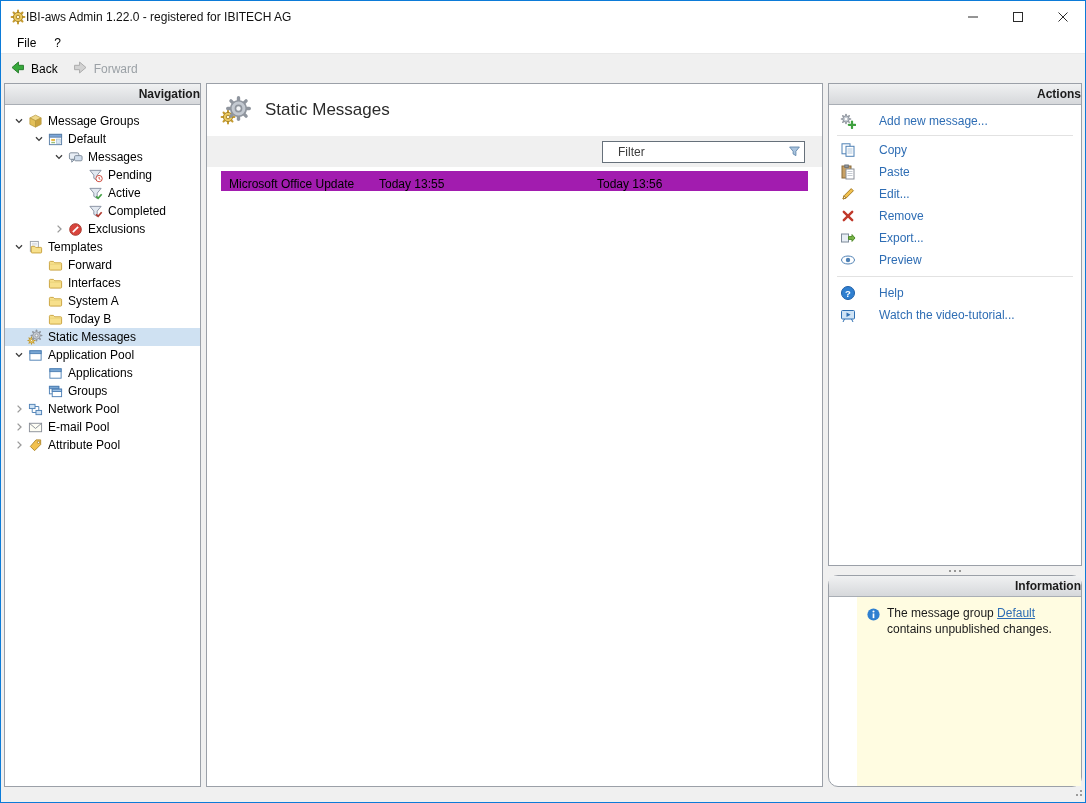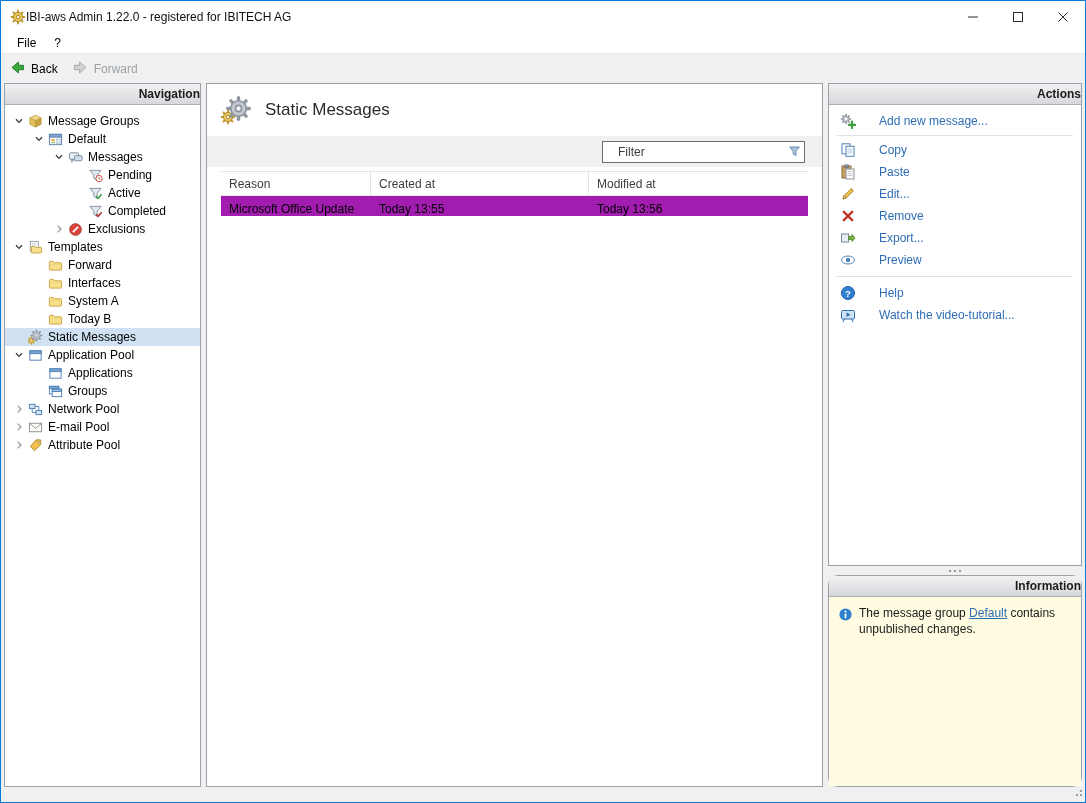--- a/index.html
+++ b/index.html
@@ -66,21 +66,21 @@
   .right-col { flex:0 0 254px; display:flex; flex-direction:column; min-height:0; }
   .actions-panel { flex:1; }
   .actions-list { padding-top:5px; }
   .action-item { display:flex; align-items:center; gap:23px; height:22px; padding-left:11px; color:#2e6db4; cursor:pointer; }
   .ai { width:16px; height:16px; flex:0 0 16px; display:inline-flex; }
   .action-sep { height:1px; background:#e2e2e2; margin:3px 8px; }
   .action-sep.wide { margin:5px 8px; }
   .splitter { flex:0 0 9px; display:flex; align-items:center; justify-content:center; gap:3px; }
   .splitter i { width:2px; height:2px; background:#7a7a7a; border-radius:50%; }
   .info-panel { flex:0 0 212px;border-radius:10px; }
-  .info-body { flex:1; background:#fffce1; padding:9px 9px; display:flex; gap:6px; align-items:flex-start; }
+  .info-body { flex:1; background:#fffce1; padding:9px 9px; display:flex; gap:6px; align-items:flex-start;margin-left:28px; }
   .info-icon { width:15px; height:15px; flex:0 0 15px; margin-top:1px; display:inline-flex; }
   .info-text { line-height:1.32; color:#1a1a1a; }
   .info-link { color:#2e6db4; text-decoration:underline; cursor:pointer; }
 
   
   .statusbar { flex:1; background:#f0f0f0; position:relative; }
   .grip { position:absolute; right:2px; bottom:2px; }
 </style>
 </head>
 <body>
@@ -544,25 +544,20 @@
         <div class="filter-box">
           <input type="text" placeholder="Filter" style="">
           <span class="filter-funnel">
               <svg width="15" height="15">
                 <use href="#i-filter"></use>
               </svg>
             </span>
         </div>
       </div>
       <div class="table">
-        <div class="thead">
-          <div class="th c1">Reason</div>
-          <div class="th c2">Created at</div>
-          <div class="th c3">Modified at</div>
-        </div>
         <div class="trow">
           <div class="td c1">Microsoft Office Update</div>
           <div class="td c2">Today 13:55</div>
           <div class="td c3">Today 13:56</div>
         </div>
       </div>
     </div>
 
     <div class="right-col">
       <div class="panel actions-panel">

